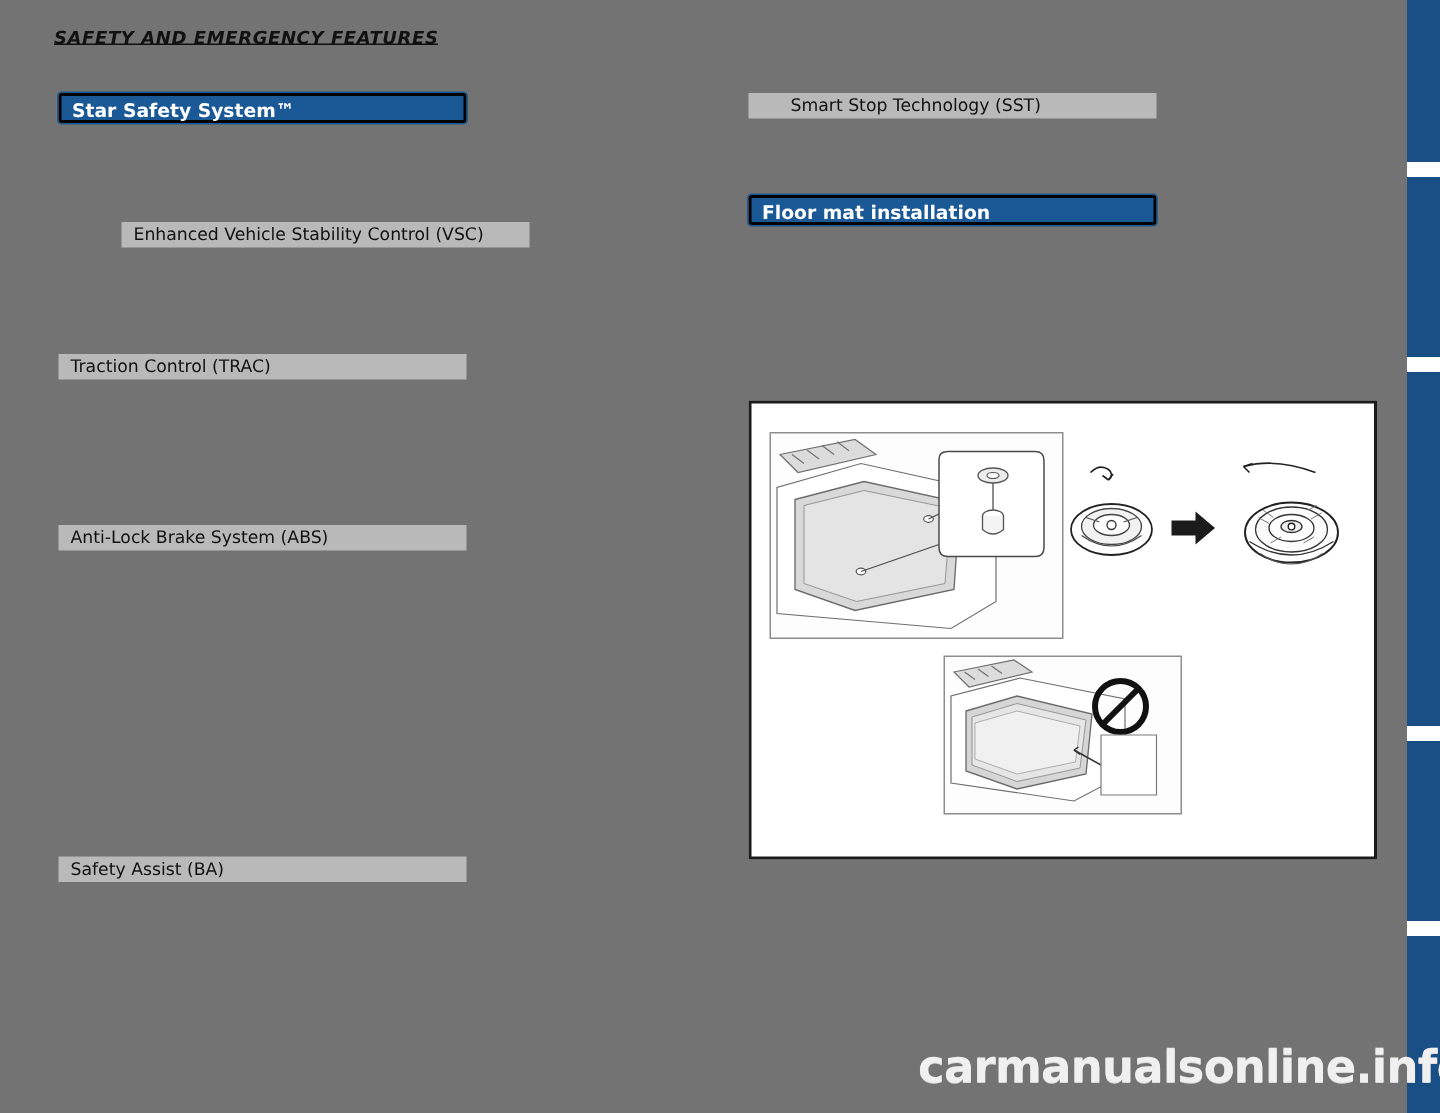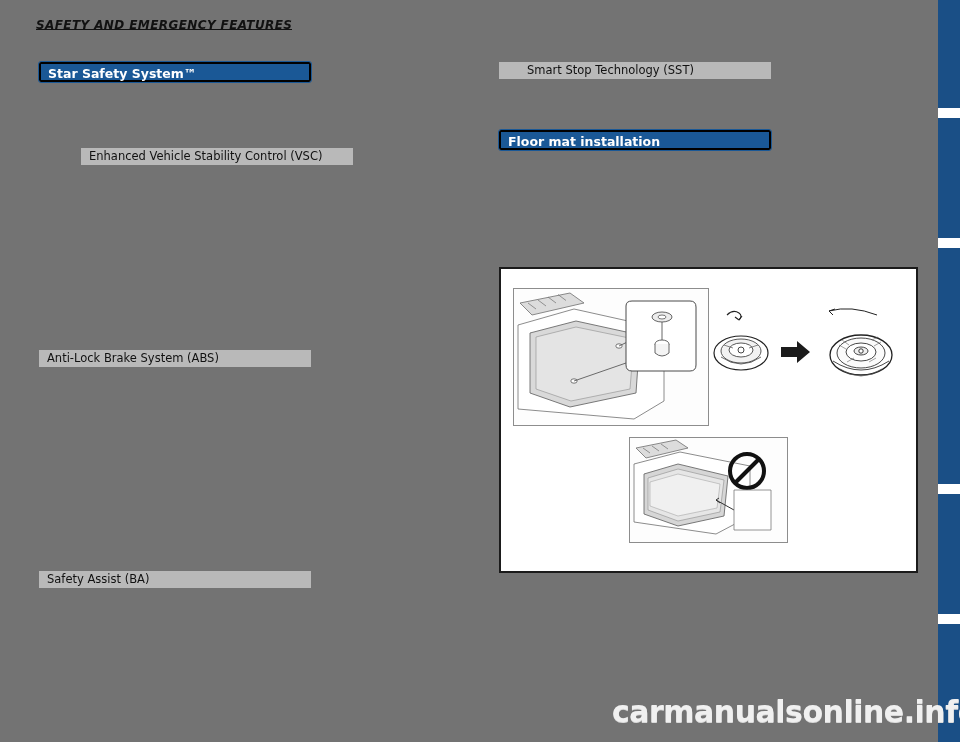--- a/index.html
+++ b/index.html
@@ -128,20 +128,23 @@
   <div class="chapter-title">SAFETY AND EMERGENCY FEATURES</div>
 
   <div class="hdr blue" style="left:39px; top:62px; width:272px;">
     <span>Star Safety System™</span>
   </div>
 
   <div class="hdr gray" style="left:39px; top:148px; width:272px;margin-left:42px;">
     <span>Enhanced Vehicle Stability Control (VSC)</span>
   </div>
 
+  <div class="hdr gray" style="left:39px; top:236px; width:272px;">
+    <span>Traction Control (TRAC)</span>
+  </div>
 
   <div class="hdr gray" style="left:39px; top:350px; width:272px;">
     <span>Anti-Lock Brake System (ABS)</span>
   </div>
 
 
   <div class="hdr gray" style="left:39px; top:571px; width:272px;">
     <span>Safety Assist (BA)</span>
   </div>
 

